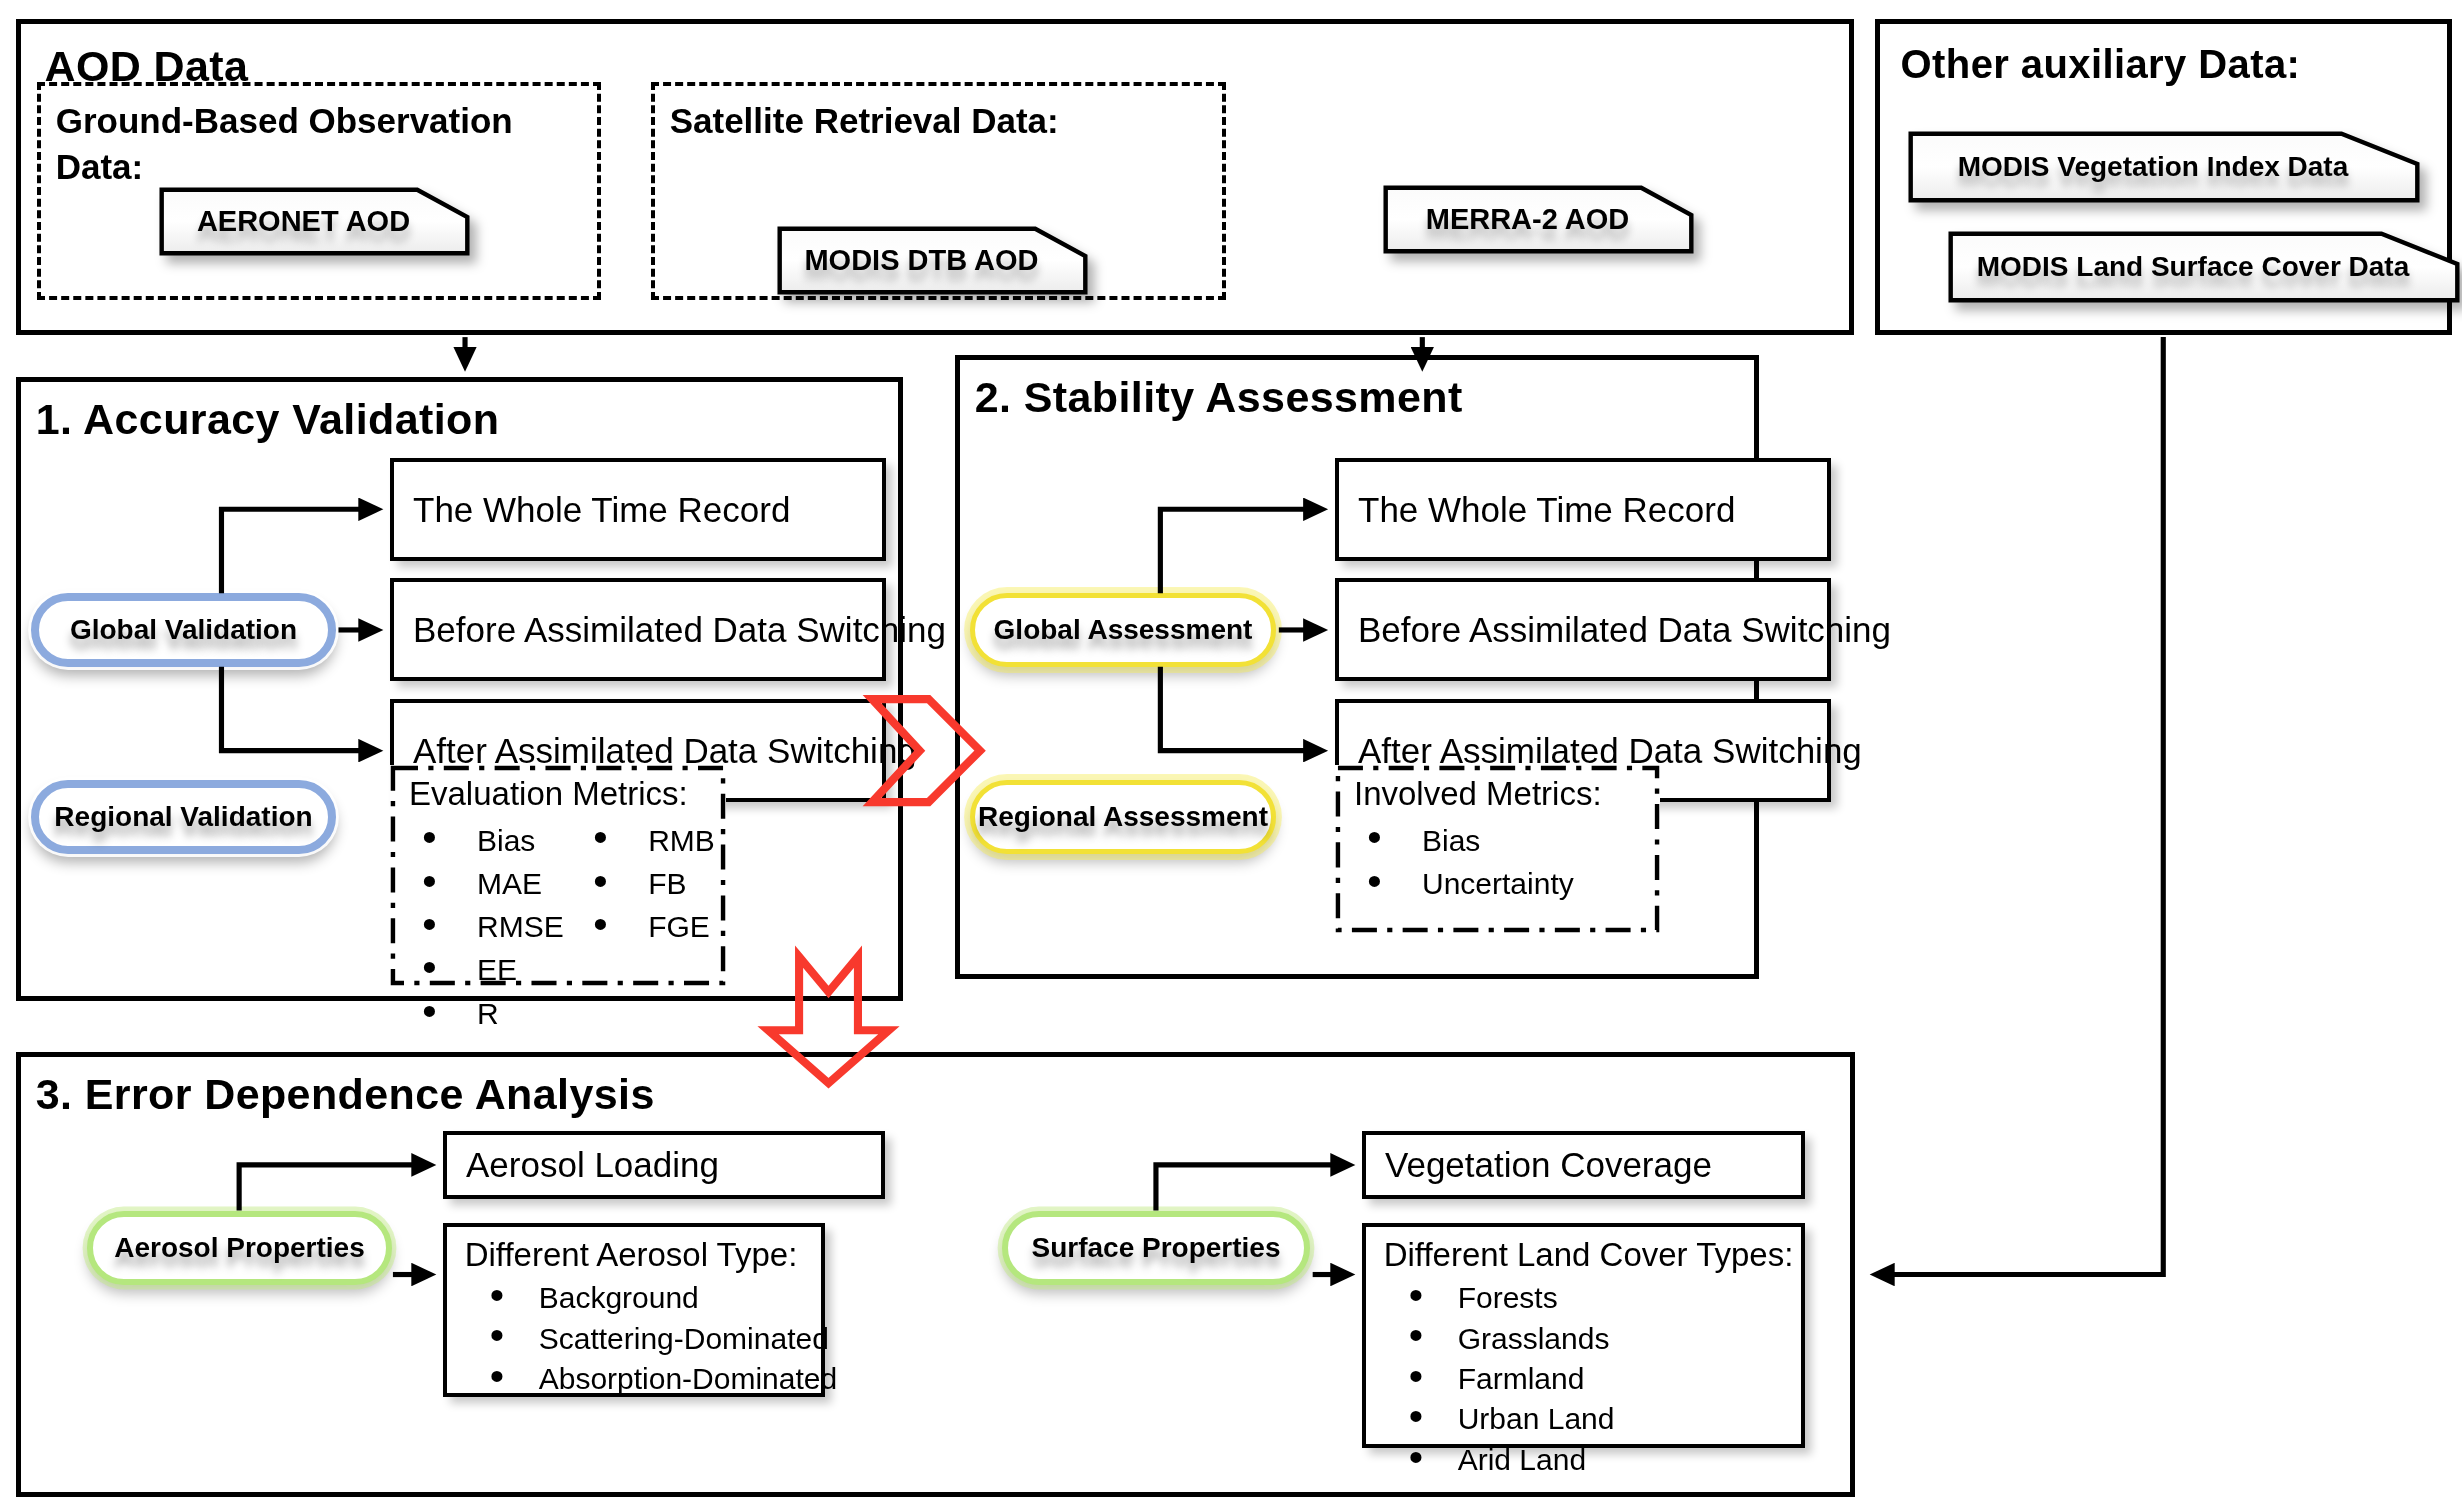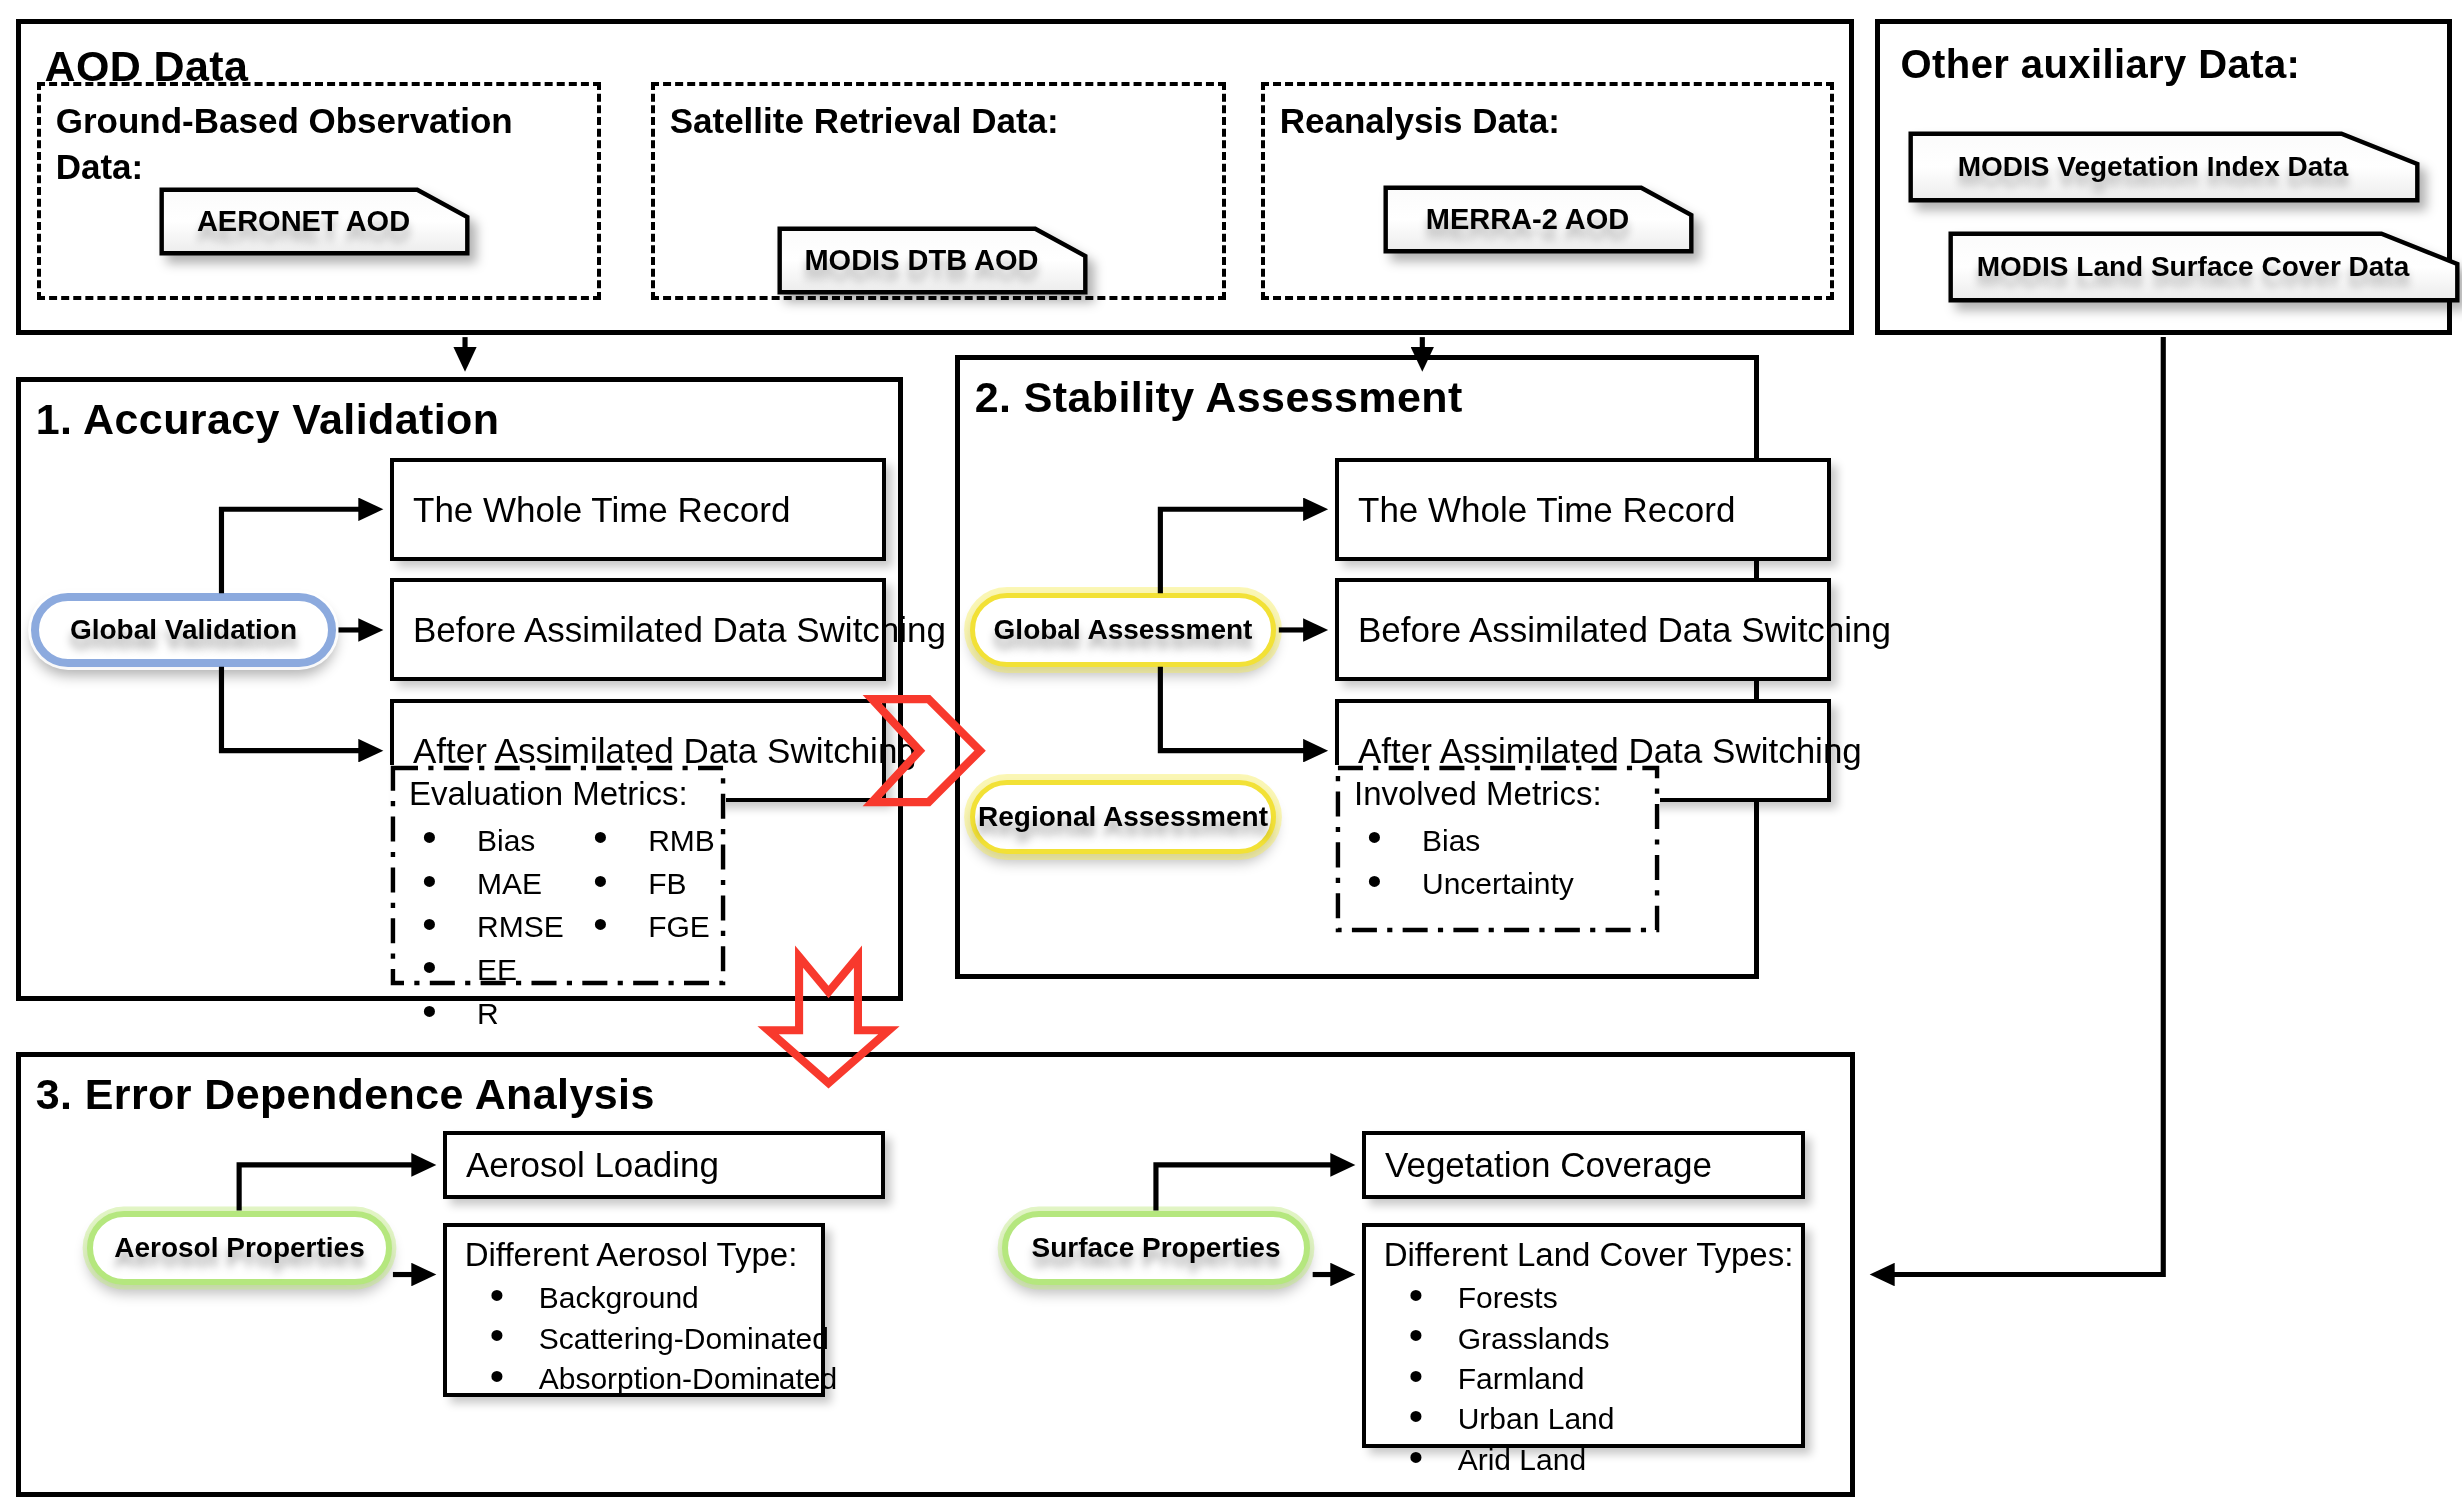--- a/index.html
+++ b/index.html
@@ -77,23 +77,20 @@
   <div class="dashed-box" style="left:651px; top:82px; width:575px; height:218px;">
     <div class="grp-title">Satellite Retrieval Data:</div>
   </div>
   <div class="tag" style="left:776px; top:225px; width:313px; height:71px;">
     <svg viewBox="0 0 425 96" preserveAspectRatio="none">
         <path class="tagpath" d="M5,5 H352 L420,42 V91 H5 Z"></path>
       </svg>
     <span class="tag-lbl">MODIS DTB AOD</span>
   </div>
 
-  <div class="dashed-box" style="left:1261px; top:82px; width:573px; height:218px;">
-    <div class="grp-title">Reanalysis Data:</div>
-  </div>
   <div class="tag" style="left:1382px; top:184px; width:313px; height:71px;">
     <svg viewBox="0 0 425 96" preserveAspectRatio="none">
         <path class="tagpath" d="M5,5 H352 L420,42 V91 H5 Z"></path>
       </svg>
     <span class="tag-lbl">MERRA-2 AOD</span>
   </div>
 
   <div class="outer-box" style="left:1875px; top:19px; width:577px; height:316px;">
     <div class="sec-title" style="position:relative; left:20.6px; top:17.7px; display:inline-block; font-size:40px;">Other auxiliary Data:</div>
   </div>
@@ -113,20 +110,23 @@
   <div class="outer-box" style="left:16px; top:377px; width:887px; height:624px;">
     <div class="sec-title" style="position:relative; left:14.7px; top:13.2px; display:inline-block;">1. Accuracy Validation</div>
   </div>
 
   <div class="row-box" style="left:390px; top:458px; width:496px; height:103px;">The Whole Time Record</div>
   <div class="row-box" style="left:390px; top:578px; width:496px; height:103px;">Before Assimilated Data Switching</div>
   <div class="row-box" style="left:390px; top:699px; width:496px; height:103px;">After Assimilated Data Switching</div>
 
   <div class="pill blue" style="left:31px; top:593px; width:305px; height:74px;">
     <span>Global Validation</span>
+  </div>
+  <div class="pill blue" style="left:31px; top:780px; width:305px; height:74px;">
+    <span>Regional  Validation</span>
   </div>
 
   <div class="metrics" style="left:390px; top:765px; width:336px; height:221px;">
     <svg class="dd" viewBox="0 0 456 300" preserveAspectRatio="none">
       <rect class="ddrect" x="4" y="4" width="448" height="292" stroke-dasharray="34 14 7 14"></rect>
     </svg>
     <div class="m-inner">
       <div class="m-title">Evaluation Metrics:</div>
       <div class="m-cols">
         <ul class="blist">

